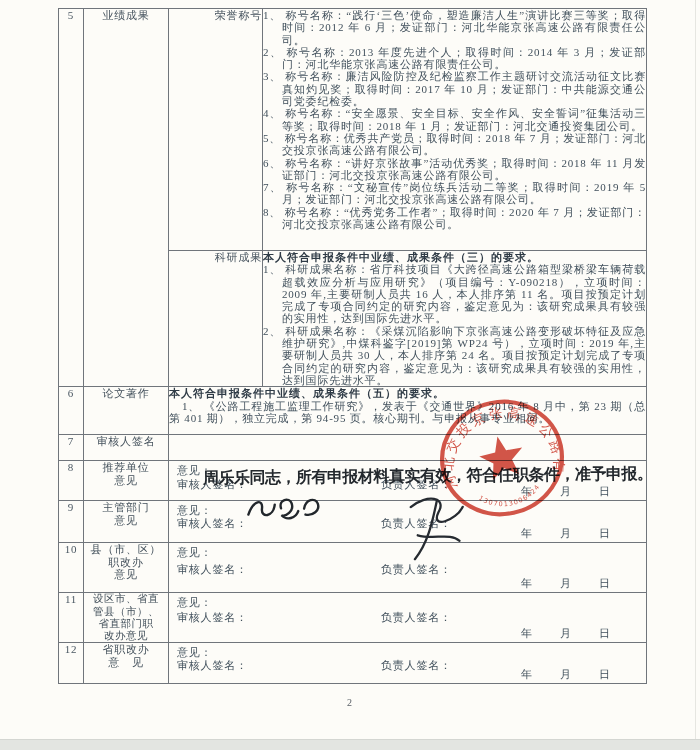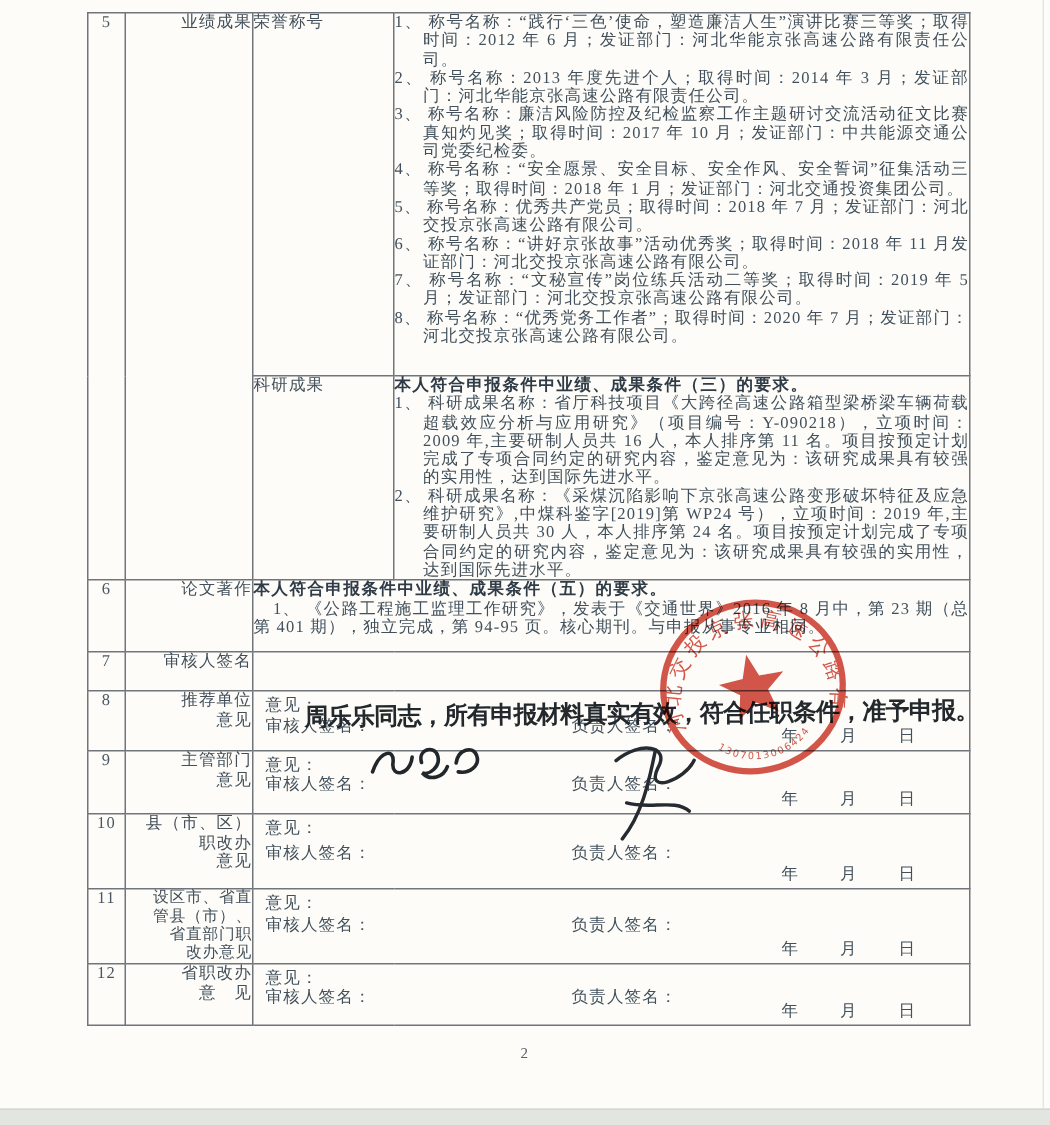--- a/index.html
+++ b/index.html
@@ -15,22 +15,22 @@
   table.form{
     position:absolute;left:58px;top:8px;width:588px;
     border-collapse:collapse;table-layout:fixed;
   }
   table.form td{
     border:1px solid #70757b;
     font-size:11px;line-height:12.3px;letter-spacing:0.8px;
     vertical-align:top;padding:0;
   }
   td.num{ text-align:center;vertical-align:middle;font-size:11px;color:#4a5762;}
-  td.lbl{ text-align:right;vertical-align:middle;font-size:11.5px;letter-spacing:2px;color:#43505b;white-space:pre-line;}
-  td.sub{ text-align:left;vertical-align:middle;font-size:11.5px;letter-spacing:2px;color:#43505b;}
+  td.lbl{ text-align:center;vertical-align:middle;font-size:11.5px;letter-spacing:2px;color:#43505b;white-space:pre-line;}
+  td.sub{ text-align:right;vertical-align:middle;font-size:11.5px;letter-spacing:2px;color:#43505b;}
   td.cnt{ padding:3px 5px 0 5px; }
   .item{ padding-left:19px;text-indent:-19px;text-align:justify; }
   .intro{ font-weight:bold;color:#2f3b46;letter-spacing:1px; }
   .paper-item{ text-indent:13px;text-align:justify; }
 
   td.opc{ position:relative;font-size:11px; }
   .op-opinion{ position:absolute;left:8px;top:3px; }
   .op-reviewer{ position:absolute;left:8px;top:17px;font-family:Liberation Serif, serif; }
   .op-resp{ position:absolute;left:212px;top:17px; }
   .op-date{ position:absolute;right:34px;bottom:3px;letter-spacing:2px; }

